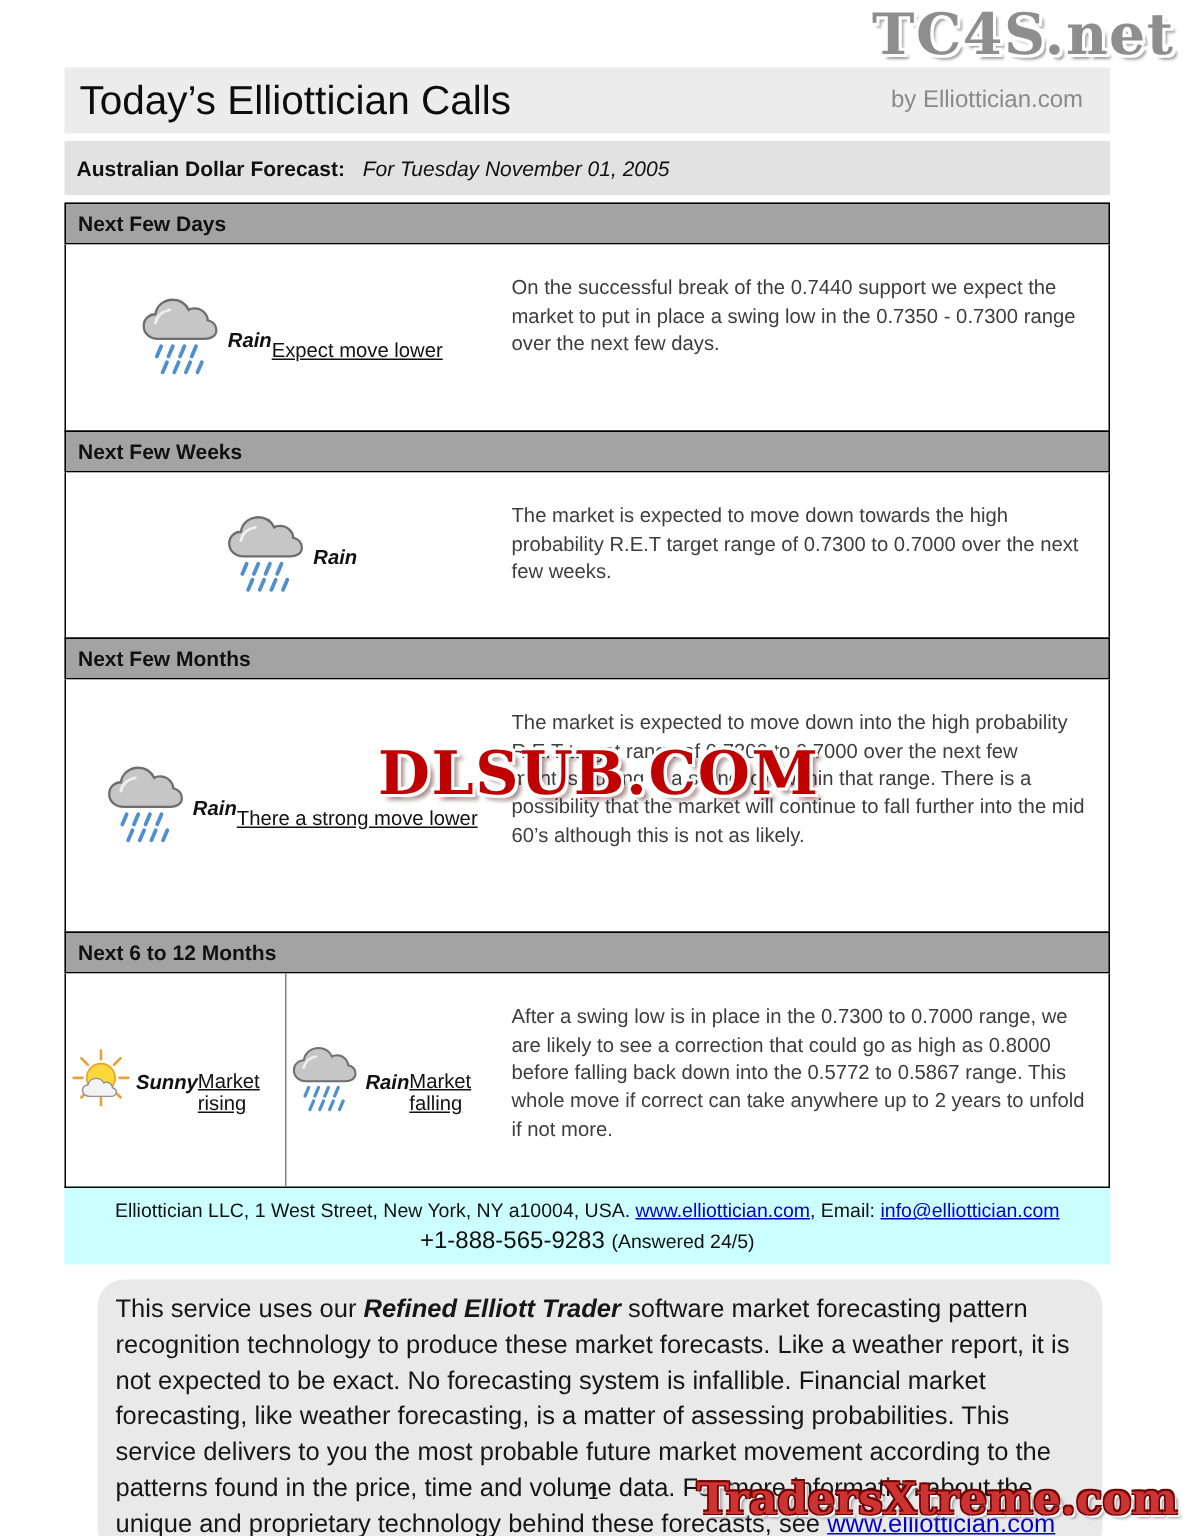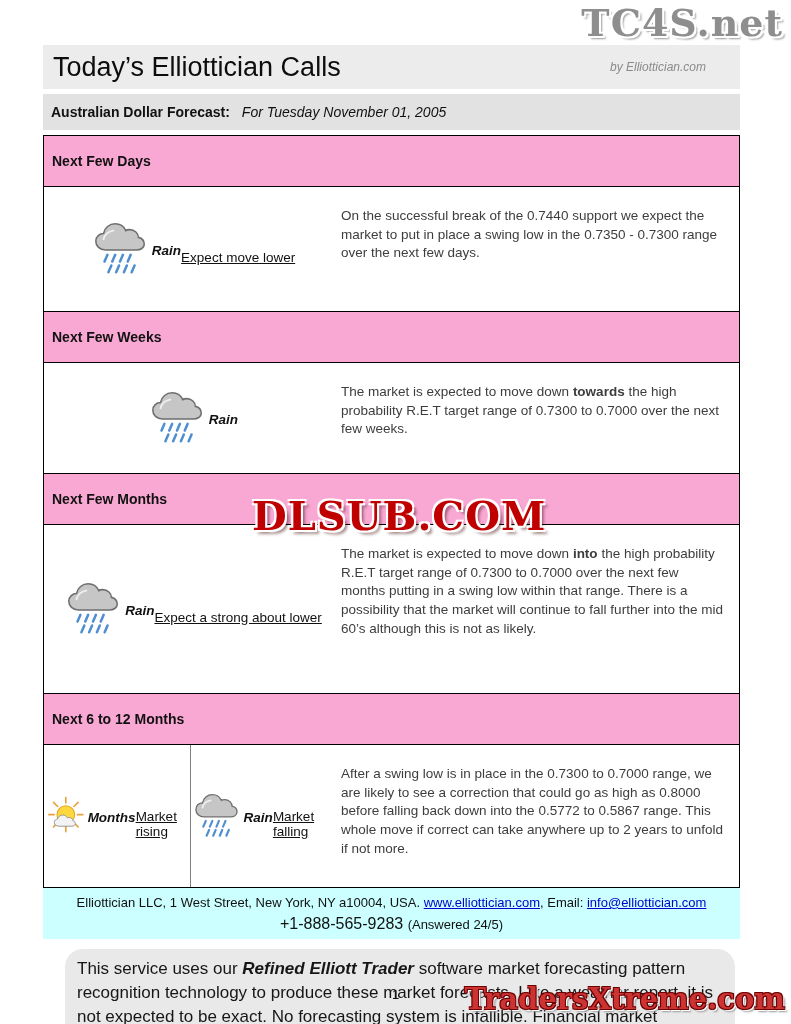--- a/index.html
+++ b/index.html
@@ -23,45 +23,45 @@
   .txtreme {
     position: absolute; bottom: 8px; right: 6px;
     font-family: "DejaVu Serif", serif; font-weight: bold; font-size: 29px;
     color: #cc3333;
     text-shadow: -1px -1px 0 #6e0000, 1px -1px 0 #6e0000, -1px 1px 0 #6e0000, 1px 1px 0 #6e0000, 2px 2px 0 #ffffff, 3px 3px 2px #999;
   }
 
   
   .title-band { background: #ececec; display: flex; align-items: center; justify-content: space-between; padding: 5px 10px; min-height: 34px; }
   .page-title { font-size: 27px; color: #0d0d0d; text-align: right; }
-  .byline { font-size: 12px; color: #8a8a8a; margin-right: 24px; font-style: italic; }
+  .byline { font-size: 16px; color: #8a8a8a; margin-right: 8px; }
   .forecast-bar { background: #e2e2e2; margin-top: 5px; padding: 10px 8px; font-size: 14px; }
   .fb-label { font-weight: bold; }
   .fb-date { font-style: italic; margin-left: 8px; }
 
   
   .sections { margin-top: 5px; }
   .section + .section { margin-top: -1px; }
-  .section-header { border: 1px solid #000; background: #f9a8d4; font-weight: bold; font-size: 14px; padding: 17px 8px; }
+  .section-header { border: 1px solid #000; background: #a3a3a3; font-weight: bold; font-size: 14px; padding: 5px 8px; }
   .section-body { border: 1px solid #000; border-top: none; background: #fff; display: flex; }
   .mh1 { min-height: 124px; }
   .mh2 { min-height: 110px; }
   .mh3 { min-height: 168px; }
   .mh4 { min-height: 142px; }
 
   .w-col { width: 297px; display: flex; flex-direction: row; align-items: center; justify-content: center; padding: 10px 0; box-sizing: border-box; }
   .w-col.half  { width: 147px; border-right: 1px solid #808080; }
   .w-col.half2 { width: 150px; }
   .w-icon { width: 62px; height: 62px; display: inline-block; }
   .w-icon svg { width: 100%; height: 100%; }
   .w-cond { font-weight: bold; font-style: italic; font-size: 13.5px; margin-top: 2px; }
   .w-note { font-size: 13.5px; margin-top: 16px; text-decoration: underline; }
   .w-note:empty { display: none; }
   .s-text { flex: 1; padding: 20px 14px 14px 0; font-size: 13.5px; line-height: 1.38; color: #3d3d3d; }
-  .s-text .b { font-weight: bold; }
+  .s-text .b { font-weight: normal; }
 
   
   .footer-cyan { background: var(--footer_cyan, #ccffff); text-align: center; padding: 7px 4px 6px; }
   .f-line1 { font-size: 13px; }
   .f-line2 { margin-top: 5px; }
   .f-phone { font-size: 16px; }
   .f-note { font-size: 13px; }
   a.link { color: var(--link_blue, #0000cc); text-decoration: underline; cursor: pointer; }
 
   .disclaimer { background: #e9e9e9; margin: 10px 0 0 22px; width: 646px; padding: 8px 12px; font-size: 17px; line-height: 1.4; color: #161616; border-radius: 18px; }
@@ -158,21 +158,21 @@
                     <line x1="34" y1="38" x2="31" y2="45"></line>
                     <line x1="42" y1="38" x2="39" y2="45"></line>
                   <line x1="22" y1="49" x2="19" y2="56"></line>
                     <line x1="30" y1="49" x2="27" y2="56"></line>
                     <line x1="38" y1="49" x2="35" y2="56"></line>
                     <line x1="46" y1="49" x2="43" y2="56"></line>
                 </g>
               </svg>
             </span>
             <span class="w-cond">Rain</span>
-            <span class="w-note">Expect a strong about lower</span>
+            <span class="w-note">There a strong move lower</span>
           </div>
           <div class="s-text"><span>The market is expected to move down </span><span class="b">into</span><span> the high probability R.E.T target range of 0.7300 to 0.7000 over the next few months putting in a swing low within that range.  There is a possibility that the market will continue to fall further into the mid 60’s although this is not as likely.</span></div>
         </div>
       </div>
 
       <div class="section">
         <div class="section-header">Next 6 to 12 Months</div>
         <div class="section-body mh4">
           <div class="w-col half">
             <span class="w-icon">
@@ -184,21 +184,21 @@
                     <line x1="49" y1="30" x2="57" y2="30"></line>
                   <line x1="14" y1="12" x2="20" y2="18"></line>
                     <line x1="44" y1="42" x2="50" y2="48"></line>
                   <line x1="14" y1="48" x2="20" y2="42"></line>
                     <line x1="44" y1="18" x2="50" y2="12"></line>
                 </g>
                 <circle cx="32" cy="30" r="13" fill="#ffd83d" stroke="#e8a62e" stroke-width="1.6"></circle>
                 <path d="M22 47 c-4 0 -7 -2.5 -7 -5.5 c0 -3 2.5 -5 5 -5 c0.8 -3.5 3.8 -6 7.5 -6 c3 0 5.6 1.7 6.9 4.2 c0.7 -0.4 1.6 -0.6 2.6 -0.6 c3 0 5.5 2.3 5.5 5 c2.3 0.6 3.5 2.3 3.5 4 c0 2.3 -2.4 3.9 -5 3.9 z" fill="#f3f3f3" stroke="#8f8f8f" stroke-width="1.3"></path>
               </svg>
             </span>
-            <span class="w-cond">Months</span>
+            <span class="w-cond">Sunny</span>
             <span class="w-note">Market rising</span>
           </div>
           <div class="w-col half2">
             <span class="w-icon">
               <svg viewBox="0 0 64 64" aria-hidden="true">
                 <path d="M16 33 c-6 0 -10 -4 -10 -9 c0 -5 4 -8 8 -8 c1 -6 6 -10 12 -10 c5 0 9 3 11 7 c1 -1 3 -1 4 -1 c5 0 9 4 9 8 c4 1 6 4 6 7 c0 4 -4 6 -8 6 z" fill="#c6c6c6" stroke="#6e6e6e" stroke-width="1.6"></path>
                 <path d="M14 22 c1 -5 5 -8 10 -9" stroke="#efefef" stroke-width="2" fill="none" stroke-linecap="round"></path>
                 <g stroke="#4f8fd0" stroke-width="2.6" stroke-linecap="round">
                   <line x1="18" y1="38" x2="15" y2="45"></line>
                     <line x1="26" y1="38" x2="23" y2="45"></line>

